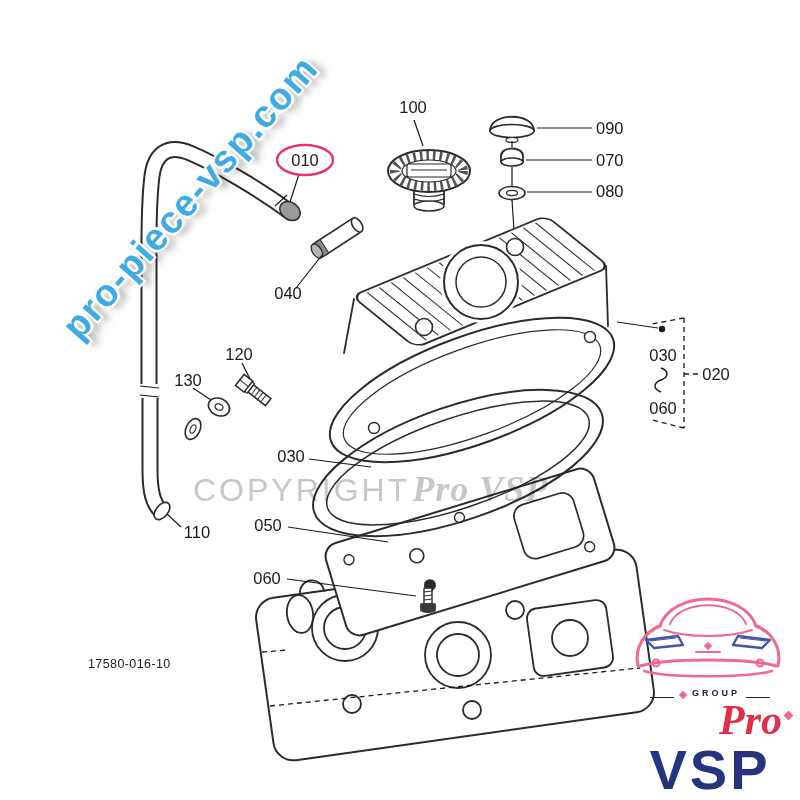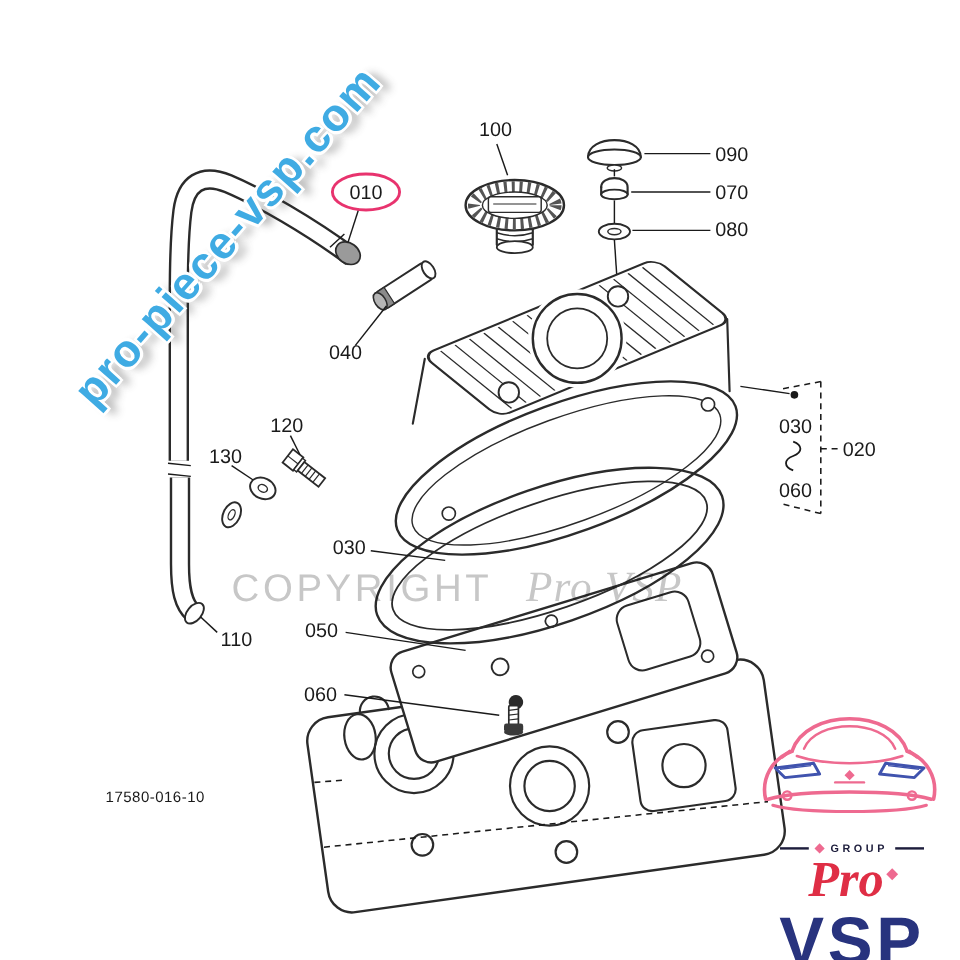--- a/index.html
+++ b/index.html
@@ -16,31 +16,31 @@
   
   #wm-diag{position:absolute;left:70px;top:312px;transform:rotate(-48.5deg);
     transform-origin:0 50%;font-weight:bold;font-size:38px;letter-spacing:1.5px;
     color:#3fabe3;white-space:nowrap;z-index:5;
     text-shadow:-2px -2px 0 #fff,2px -2px 0 #fff,-2px 2px 0 #fff,2px 2px 0 #fff,
       0 -2px 0 #fff,0 2px 0 #fff,-2px 0 0 #fff,2px 0 0 #fff,5px 7px 7px rgba(60,60,60,.45);}
 
   
   #wm-copy{position:absolute;left:193px;top:468px;font-size:32px;color:#8f8f8f;
     opacity:.5;letter-spacing:3px;white-space:nowrap;z-index:4;mix-blend-mode:multiply;}
-  #wm-copy .brand{font-family:"Liberation Serif",serif;font-style:italic;font-weight:normal;
-    font-size:36px;margin-left:28px;letter-spacing:1px;}
+  #wm-copy .brand{font-family:"Liberation Serif",serif;font-style:italic;font-weight:bold;
+    font-size:36px;margin-left:2px;letter-spacing:1px;}
 
   
   #logo{position:absolute;left:628px;top:574px;width:164px;text-align:center;z-index:6;}
-  #logo .group-row{display:flex;align-items:center;justify-content:center;gap:6px;
-    font-size:9px;letter-spacing:3px;color:#1d1d3c;font-weight:bold;margin-top:18px;}
+  #logo .group-row{display:flex;align-items:flex-end;justify-content:center;gap:6px;
+    font-size:9px;letter-spacing:3px;color:#1d1d3c;font-weight:bold;margin-top:4px;}
   #logo .gline{display:inline-block;width:24px;height:1.5px;background:#1d1d3c;}
   #logo .gdiamond{display:inline-block;width:6px;height:6px;background:#ee6a90;transform:rotate(45deg);}
   #logo .pro{font-family:"Liberation Serif",serif;font-style:italic;font-weight:bold;
-    font-size:42px;line-height:1.05;color:#df2e45;}
+    font-size:42px;line-height:1.05;color:#df2e45;text-align:right;}
   #logo .pro-diamond{display:inline-block;width:7px;height:7px;background:#ee6a90;
     transform:rotate(45deg);vertical-align:super;margin-left:3px;}
   #logo .vsp{font-weight:bold;font-size:56px;line-height:1.0;color:#28337e;letter-spacing:3px;}
 </style>
 </head>
 <body>
 
 <div id="canvas">
 
 <svg id="diagram" width="800" height="800" viewBox="0 0 800 800">

